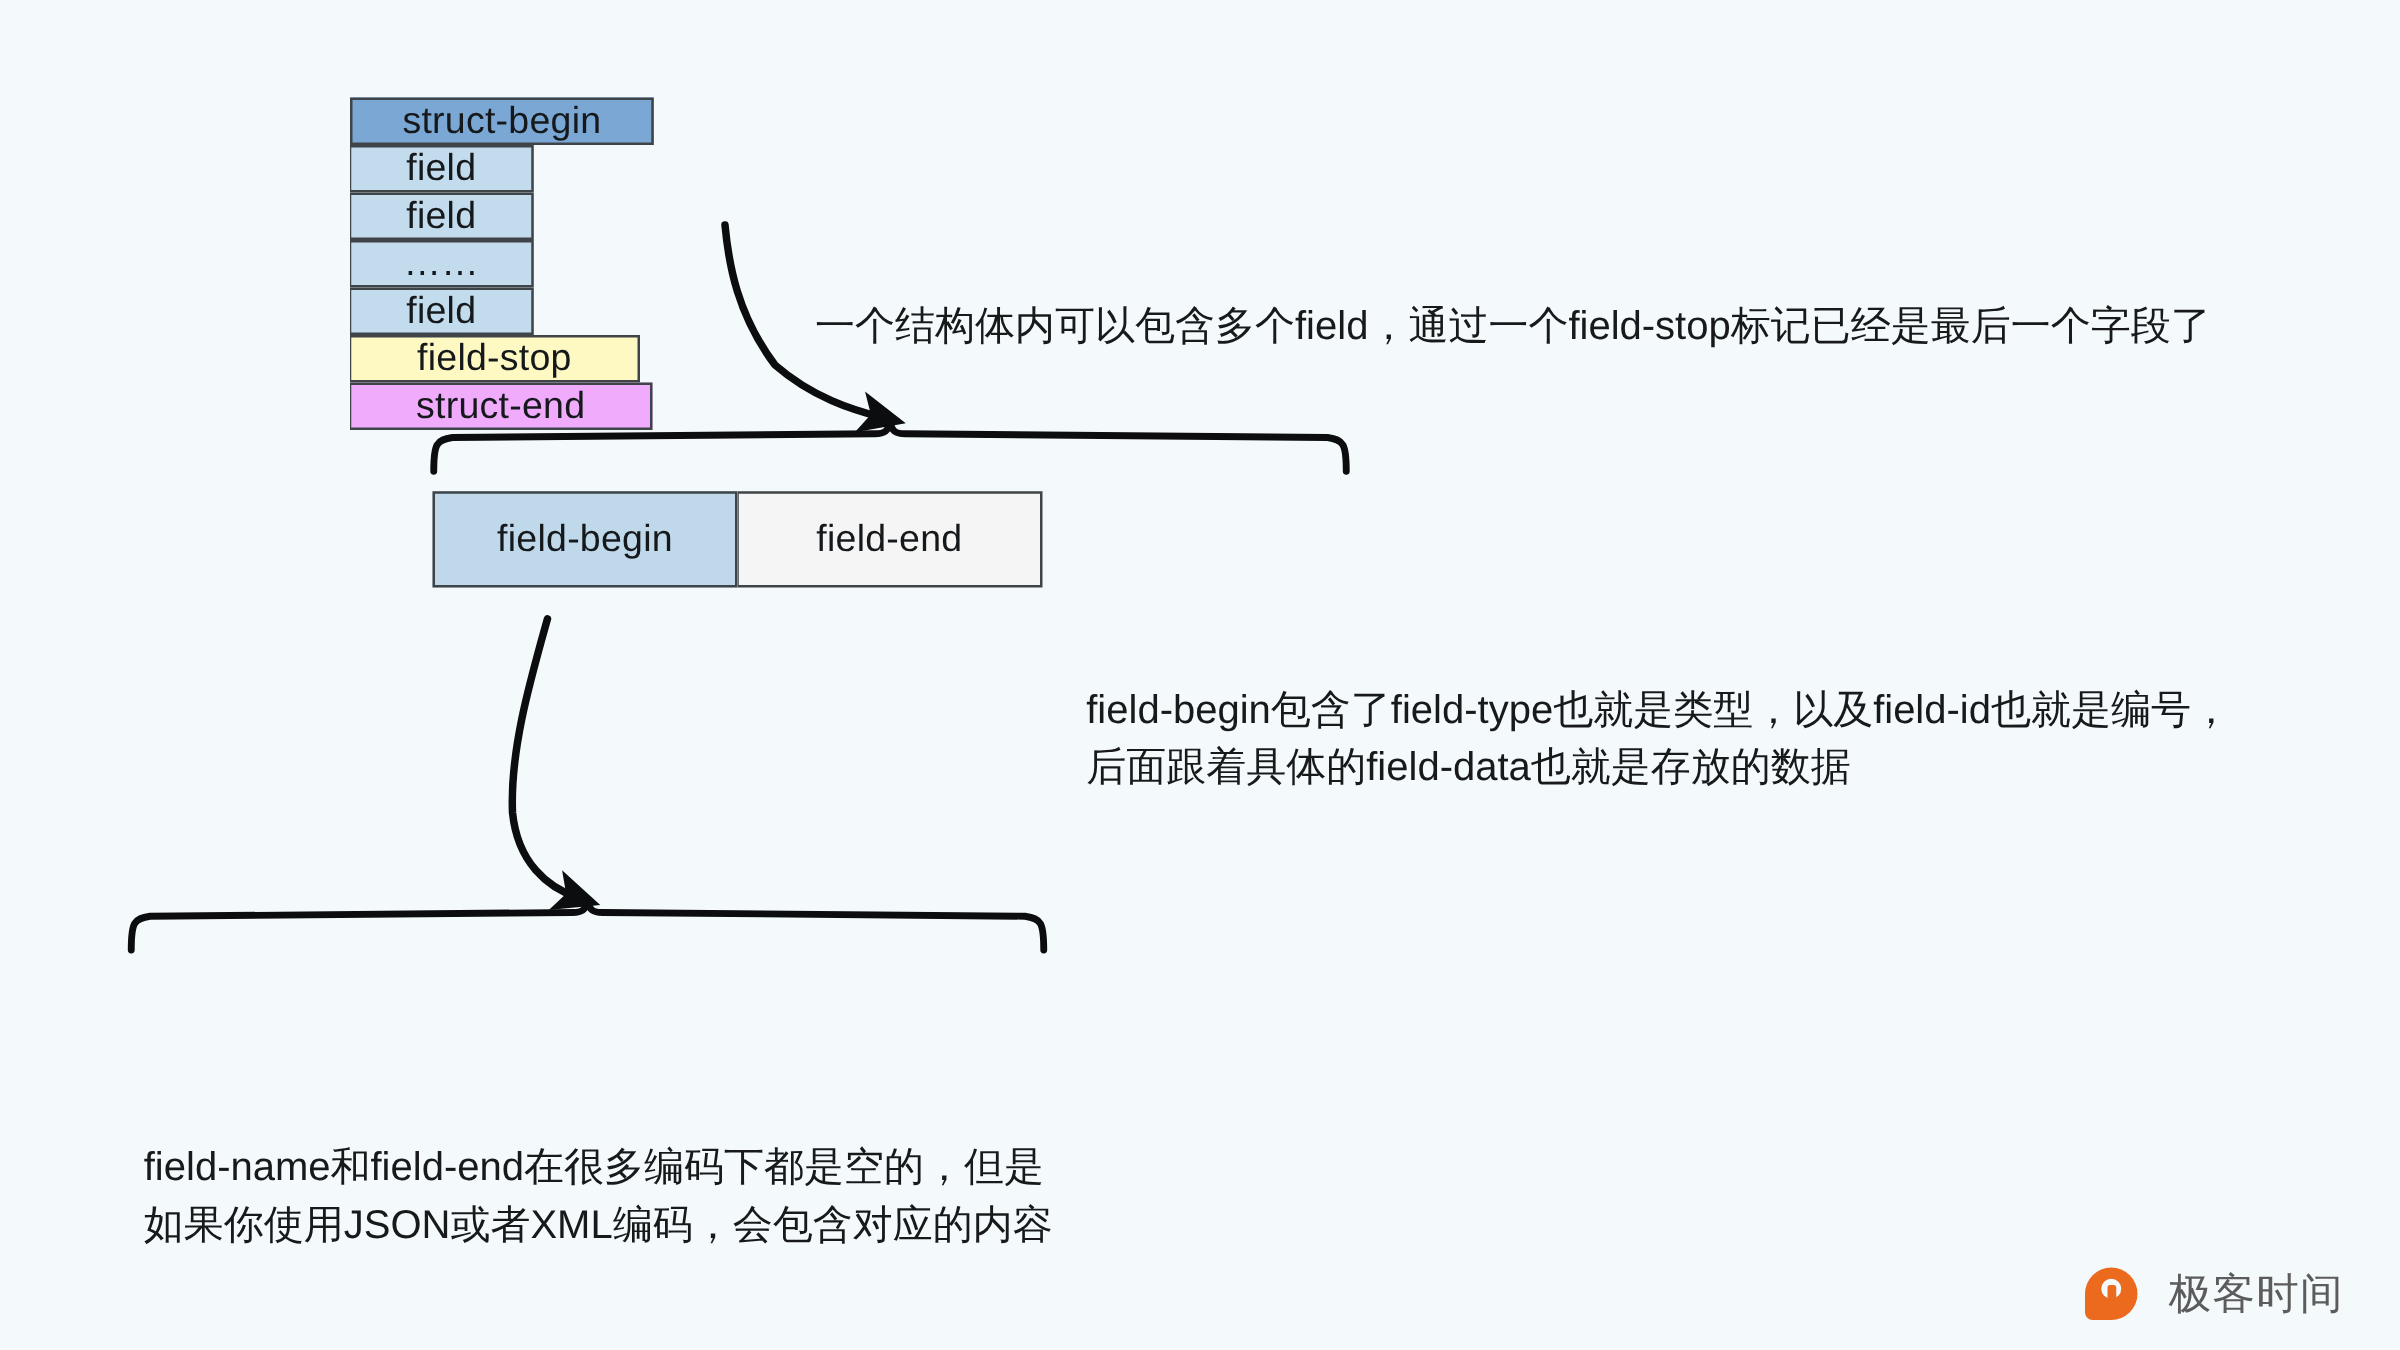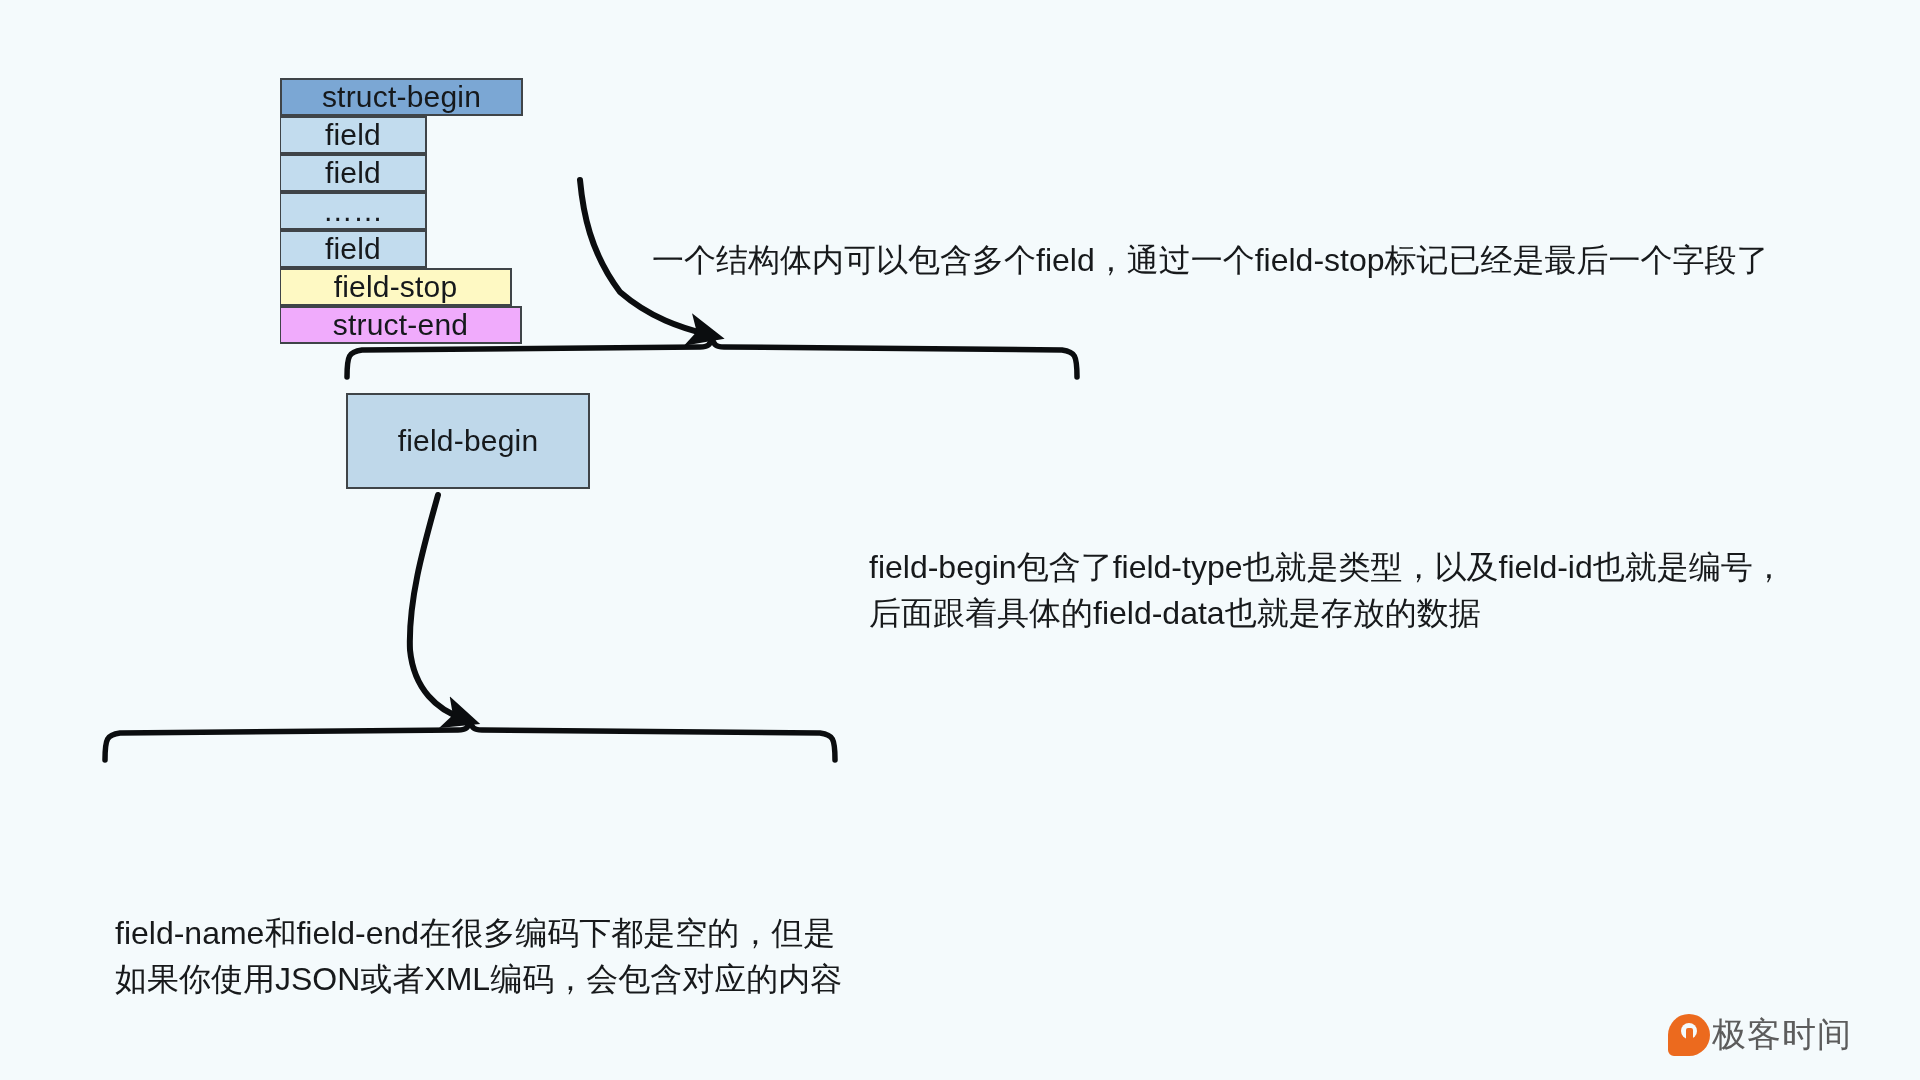--- a/index.html
+++ b/index.html
@@ -51,21 +51,21 @@
   #row-struct { left: 280px; top: 78px; height: 100px; flex-direction: column; }
   #row-struct .c0 { width: 243px; }
   #row-struct .c1 { width: 147px; }
   #row-struct .c2 { width: 147px; }
   #row-struct .c3 { width: 147px; }
   #row-struct .c4 { width: 147px; }
   #row-struct .c5 { width: 232px; }
   #row-struct .c6 { width: 242px; }
 
   
-  #row-field { left: 346px; top: 393px; height: 96px; border-radius: 27px; }
+  #row-field { left: 346px; top: 393px; height: 77px; border-radius: 27px; }
   #row-field .c { width: 244px; }
 
   
   #row-fieldbegin { left: 104px; top: 775px; height: 100px; }
   #row-fieldbegin .c { width: 245px; }
 
   
   .note {
     position: absolute;
     font-size: 32px;
@@ -77,21 +77,21 @@
   #note-2 { left: 869px; top: 544px; }
   #note-3 { left: 115px; top: 910px; }
 
   
   #logo {
     position: absolute;
     left: 1668px;
     top: 1012px;
     display: flex;
     align-items: center;
-    gap: 2px;
+    gap: 25px;
   }
   #logo .mark {
     width: 42px; height: 42px;
     position: relative;
   }
   #logo .mark .drop {
     position: absolute;
     left: 0; top: 0;
     width: 42px; height: 42px;
     background: #ec6a1e;
@@ -159,20 +159,21 @@
     <div class="cell c1" style="background:#c2dcee">field</div>
     <div class="cell c2" style="background:#c2dcee">field</div>
     <div class="cell c3" style="background:#c2dcee">……</div>
     <div class="cell c4" style="background:#c2dcee">field</div>
     <div class="cell c5" style="background:#fef9c3">field-stop</div>
     <div class="cell c6" style="background:#f0abfc">struct-end</div>
   </div>
 
   <div class="row" id="row-field">
     <div class="cell c" style="background:#bfd8ea">field-begin</div>
+    <div class="cell c" style="background:#f5f5f5">field-end</div>
   </div>
 
 
   <div class="note" id="note-1">一个结构体内可以包含多个field，通过一个field-stop标记已经是最后一个字段了</div>
 
   <div class="note" id="note-2">field-begin包含了field-type也就是类型，以及field-id也就是编号，
 后面跟着具体的field-data也就是存放的数据</div>
 
   <div class="note" id="note-3">field-name和field-end在很多编码下都是空的，但是
 如果你使用JSON或者XML编码，会包含对应的内容</div>

